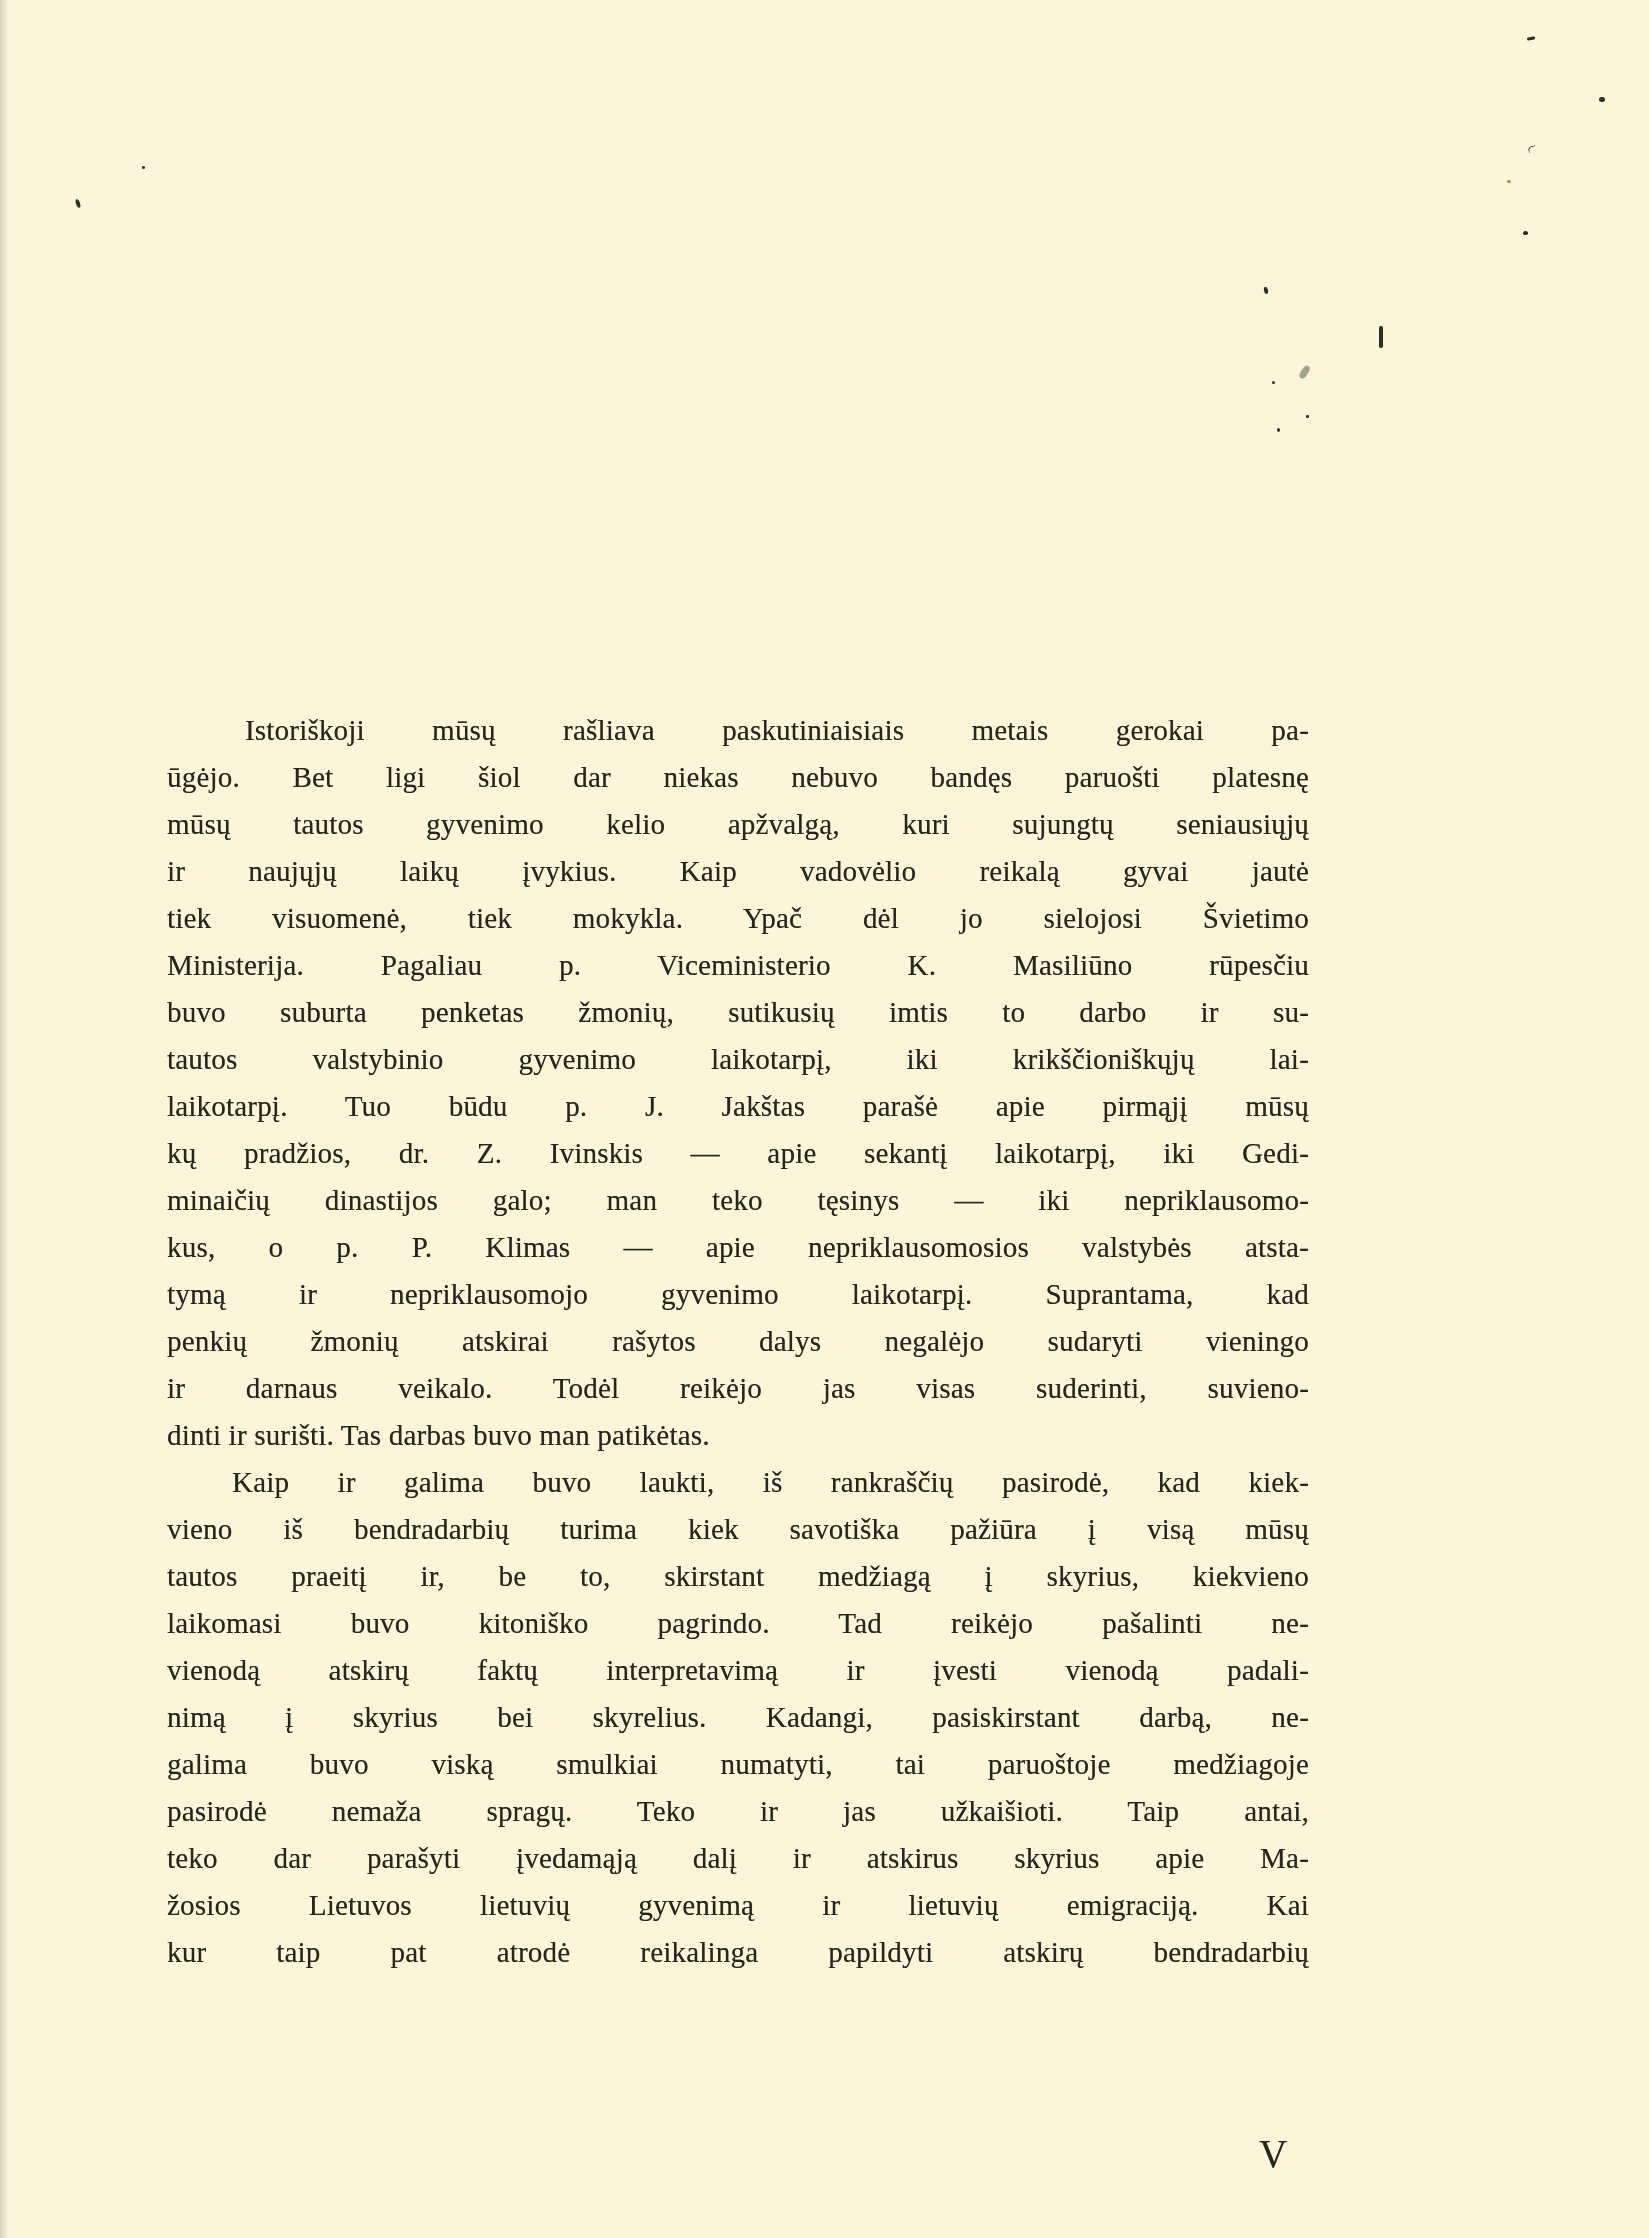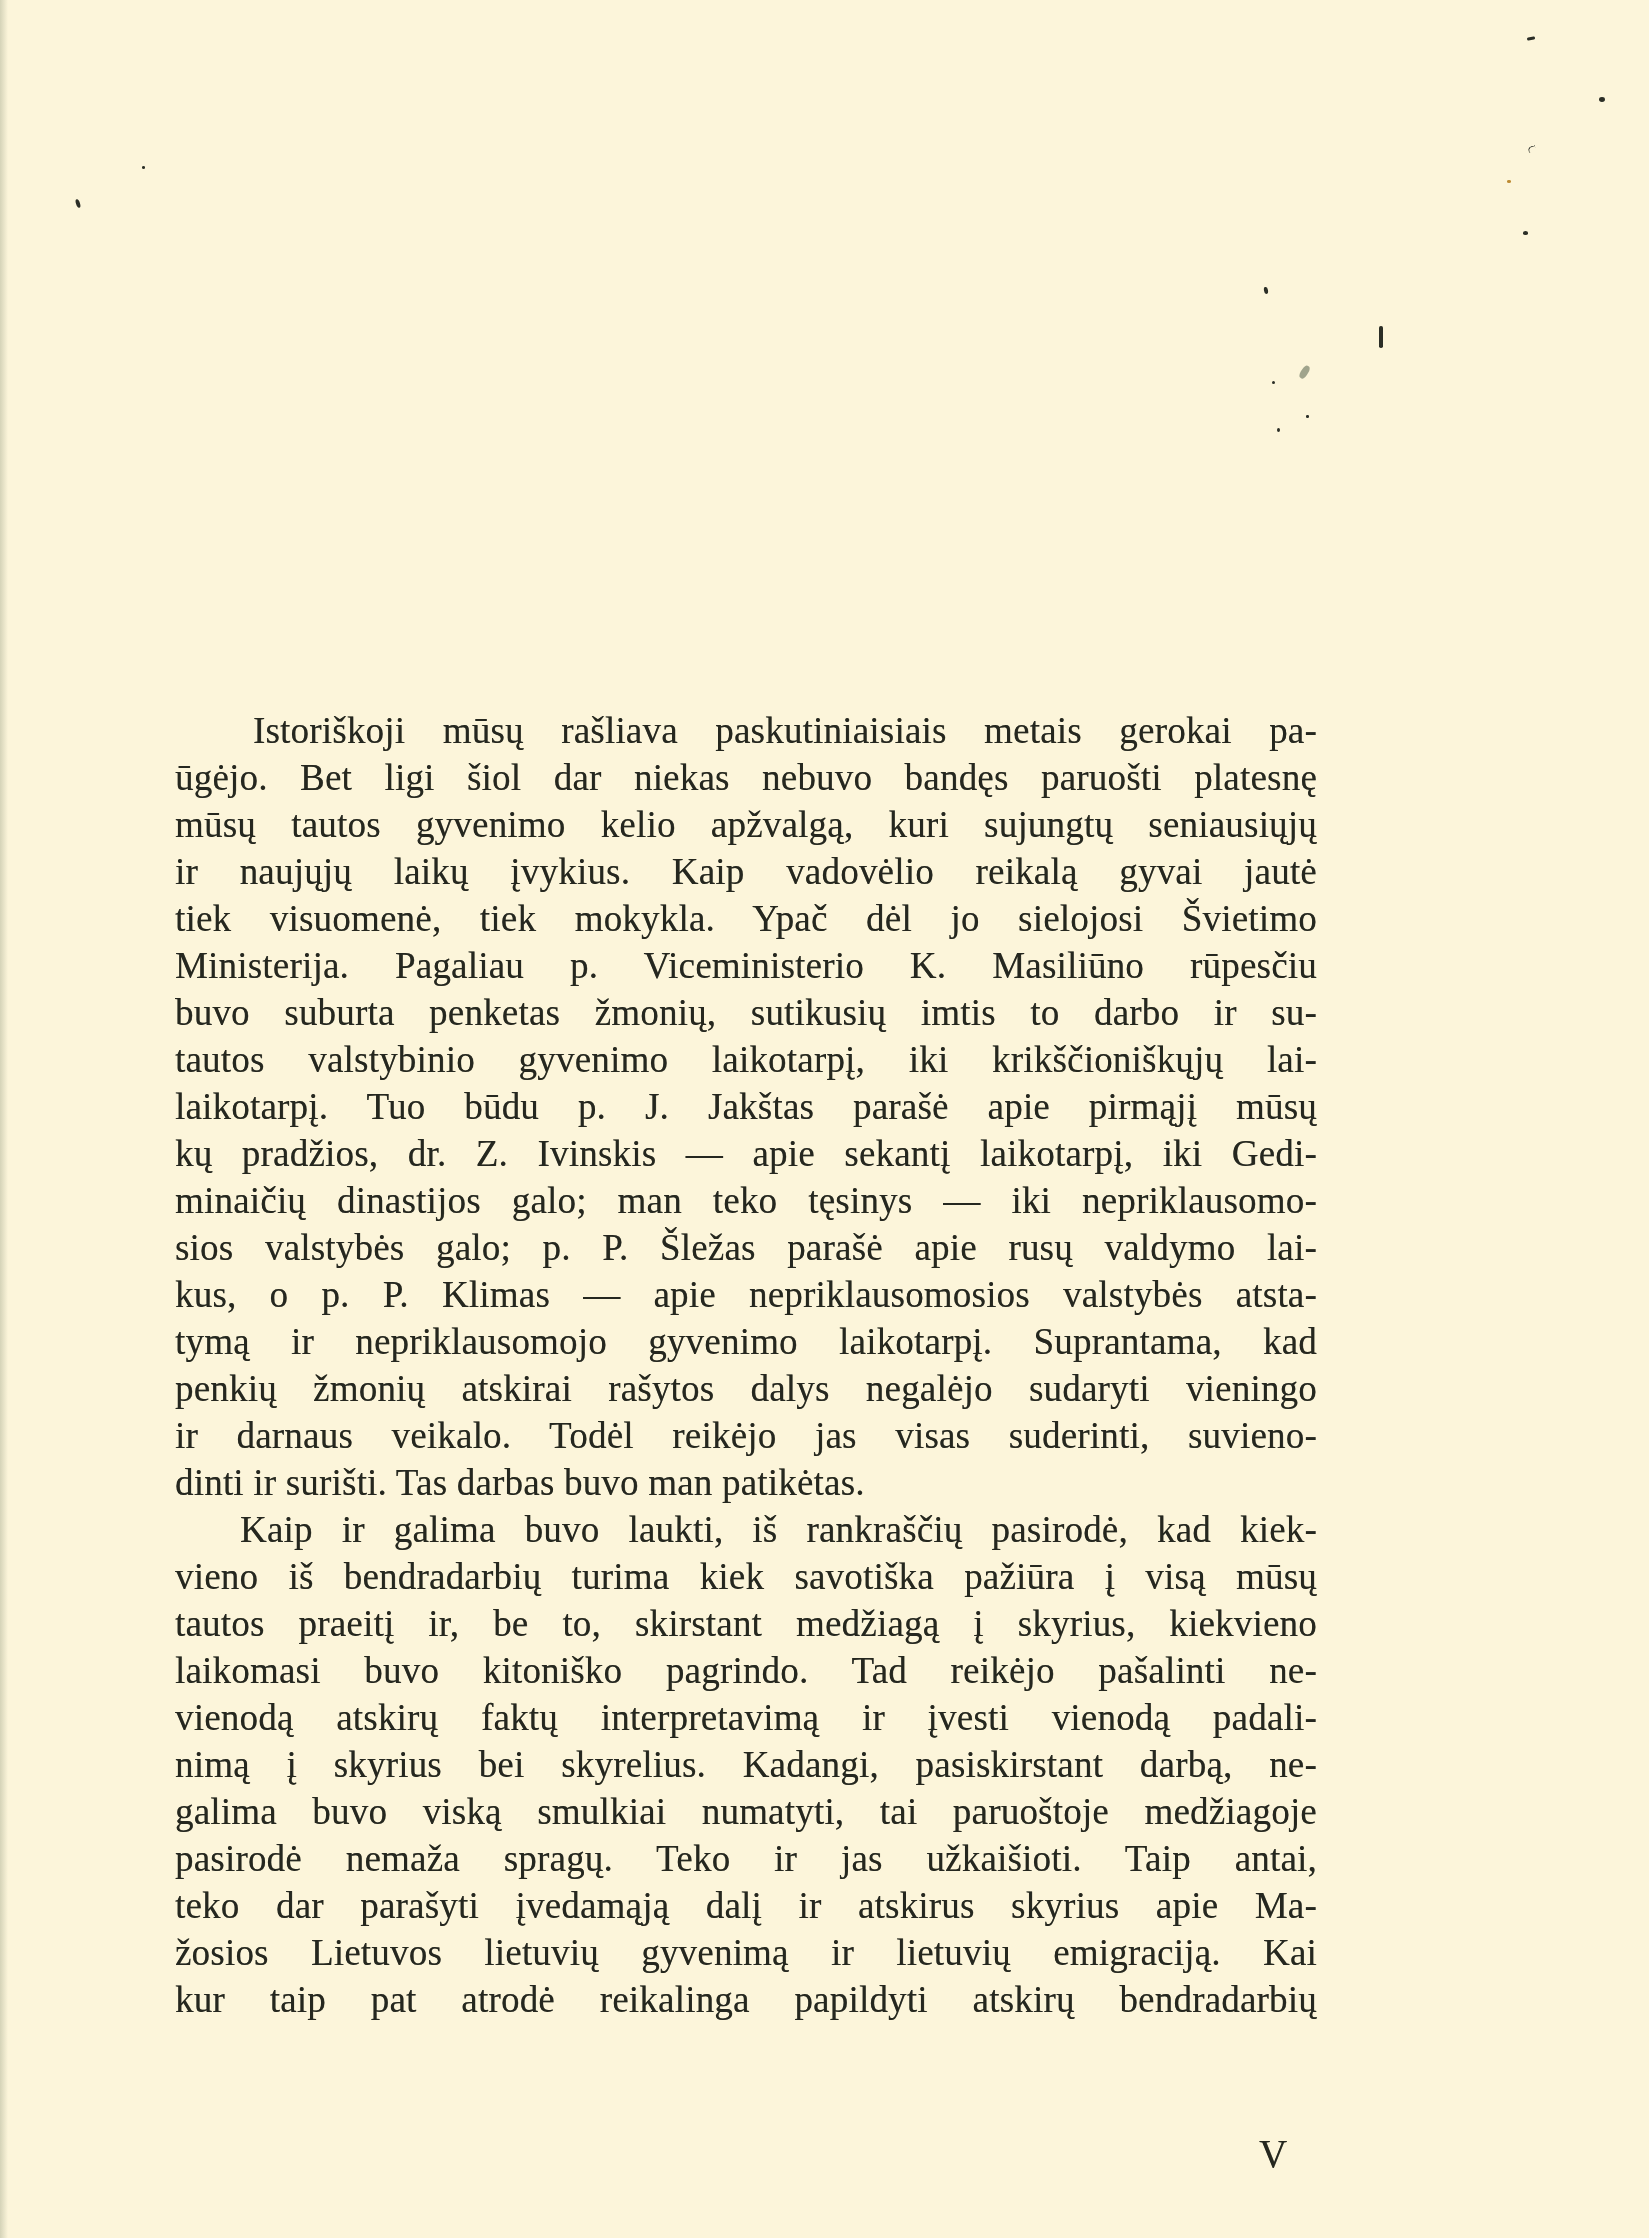--- a/index.html
+++ b/index.html
@@ -16,23 +16,23 @@
   .page { position: absolute; inset: 0; }
 
   
   .edge-left {
     position: absolute; left: 0; top: 0; bottom: 0; width: 8px;
     background: linear-gradient(90deg, rgba(122,132,106,0.30), rgba(122,132,106,0));
   }
 
   .text-block {
     position: absolute;
-    left: 175px; top: 707px; width: 1142px;
+    left: 167px; top: 707px; width: 1142px;
     color: var(--ink);
-    font-size: 37px;
+    font-size: 29px;
     line-height: 47px;
     letter-spacing: 0.2px;
     text-shadow: 0.2px 0.3px 0.3px rgba(33,36,28,0.55);
   }
   .line {
     white-space: nowrap;
     text-align: justify;
     text-align-last: justify;
   }
   .line.pl { text-align-last: left; }   
@@ -76,21 +76,20 @@
     <div class="line">ūgėjo. Bet ligi šiol dar niekas nebuvo bandęs paruošti platesnę</div>
     <div class="line">mūsų tautos gyvenimo kelio apžvalgą, kuri sujungtų seniausiųjų</div>
     <div class="line">ir naujųjų laikų įvykius. Kaip vadovėlio reikalą gyvai jautė</div>
     <div class="line">tiek visuomenė, tiek mokykla. Ypač dėl jo sielojosi Švietimo</div>
     <div class="line">Ministerija. Pagaliau p. Viceministerio K. Masiliūno rūpesčiu</div>
     <div class="line">buvo suburta penketas žmonių, sutikusių imtis to darbo ir su-</div>
     <div class="line">tautos valstybinio gyvenimo laikotarpį, iki krikščioniškųjų lai-</div>
     <div class="line">laikotarpį. Tuo būdu p. J. Jakštas parašė apie pirmąjį mūsų</div>
     <div class="line">kų pradžios, dr. Z. Ivinskis — apie sekantį laikotarpį, iki Gedi-</div>
     <div class="line">minaičių dinastijos galo; man teko tęsinys — iki nepriklausomo-</div>
-    <div class="line">sios valstybės galo; p. P. Šležas parašė apie rusų valdymo lai-</div>
     <div class="line">kus, o p. P. Klimas — apie nepriklausomosios valstybės atsta-</div>
     <div class="line">tymą ir nepriklausomojo gyvenimo laikotarpį. Suprantama, kad</div>
     <div class="line">penkių žmonių atskirai rašytos dalys negalėjo sudaryti vieningo</div>
     <div class="line">ir darnaus veikalo. Todėl reikėjo jas visas suderinti, suvieno-</div>
     <div class="line pl">dinti ir surišti. Tas darbas buvo man patikėtas.</div>
     <div class="line ind2">Kaip ir galima buvo laukti, iš rankraščių pasirodė, kad kiek-</div>
     <div class="line">vieno iš bendradarbių turima kiek savotiška pažiūra į visą mūsų</div>
     <div class="line">tautos praeitį ir, be to, skirstant medžiagą į skyrius, kiekvieno</div>
     <div class="line">laikomasi buvo kitoniško pagrindo. Tad reikėjo pašalinti ne-</div>
     <div class="line">vienodą atskirų faktų interpretavimą ir įvesti vienodą padali-</div>

